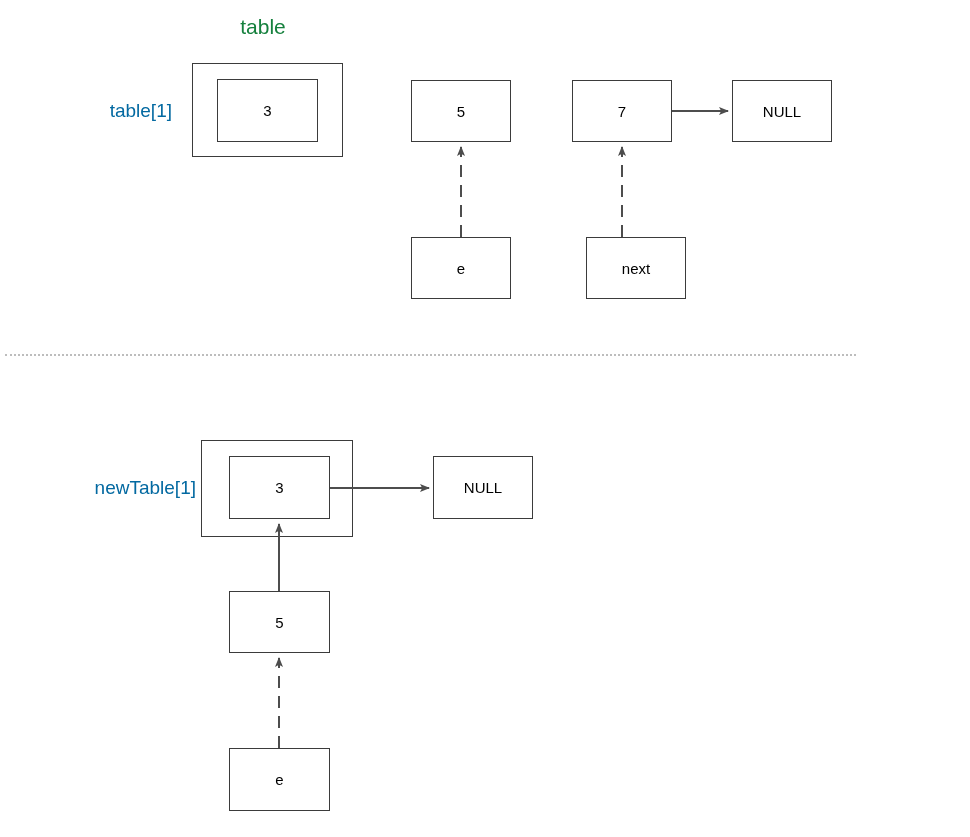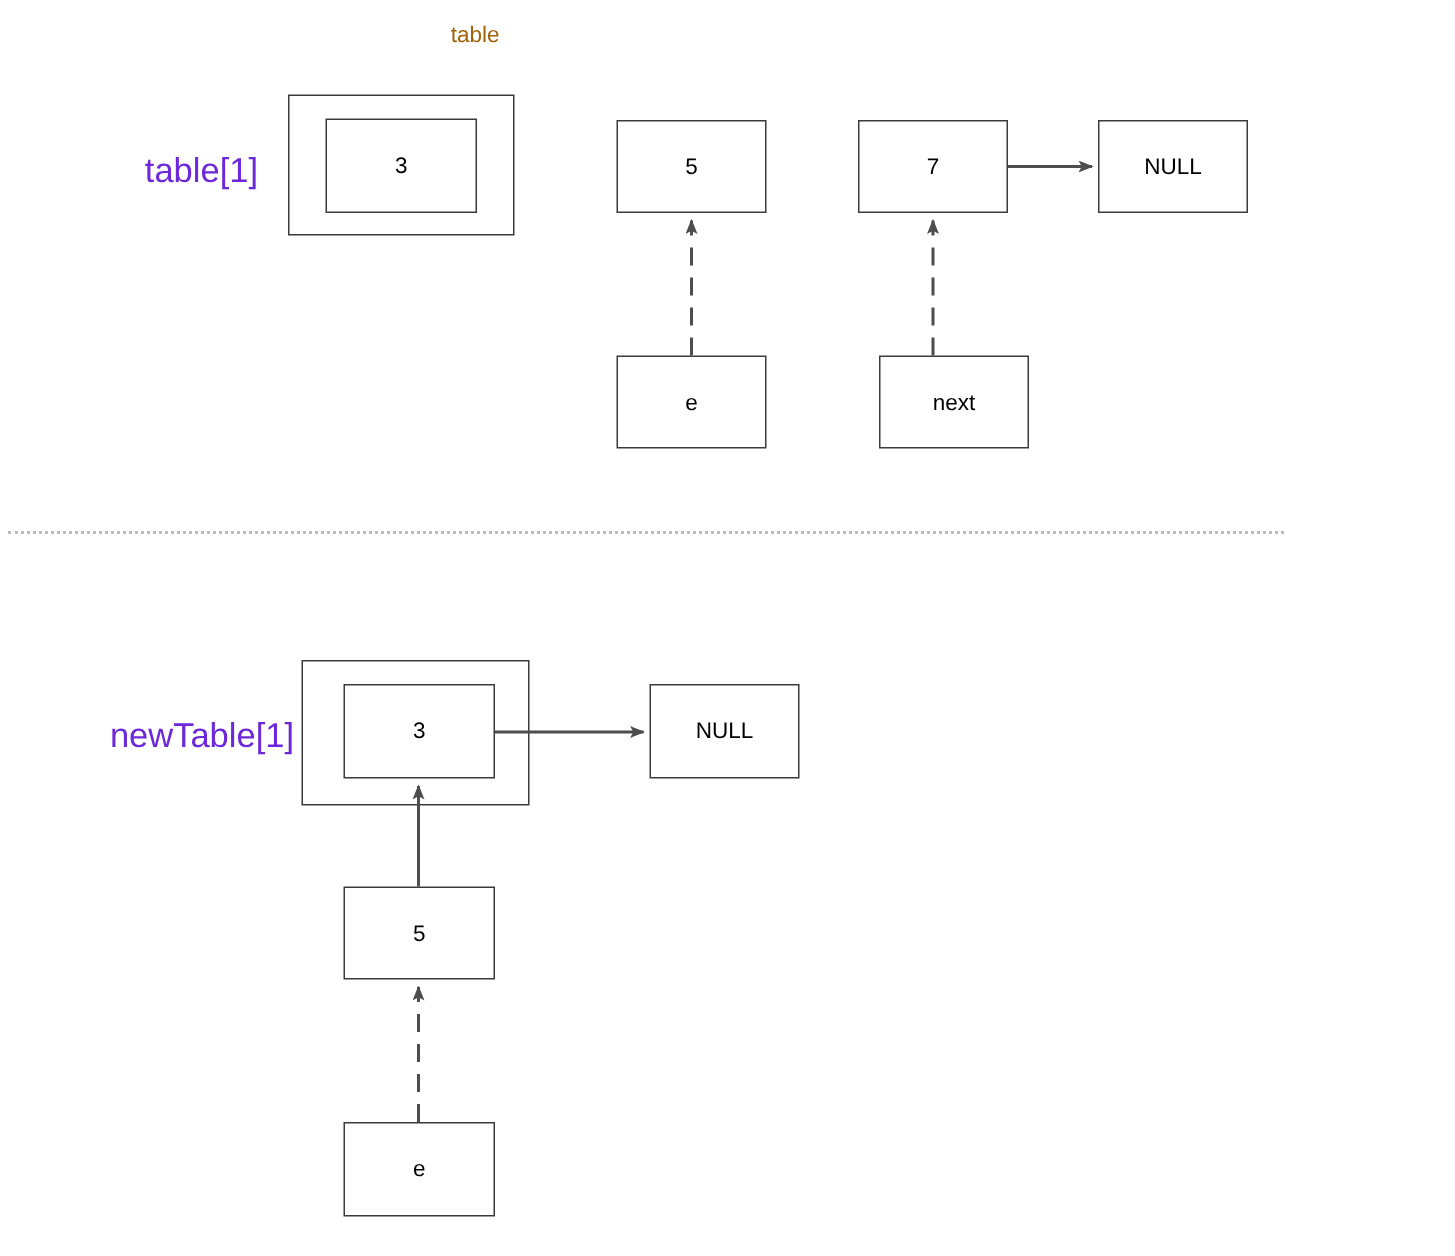--- a/index.html
+++ b/index.html
@@ -43,29 +43,29 @@
     line-height: 1;
   }
   .bucket-box {
     position: absolute;
     box-sizing: border-box;
     border: 1px solid #3b3b3b;
     background: transparent;
   }
   .diagram-title {
     position: absolute;
-    font-size: 15px;
-    color: #a16207;
+    font-size: 21px;
+    color: #15803d;
     white-space: nowrap;
-    text-align: right;
+    text-align: center;
   }
   .side-label {
     position: absolute;
-    font-size: 23px;
-    color: #6d28d9;
+    font-size: 19px;
+    color: #0369a1;
     white-space: nowrap;
     text-align: right;
   }
   .divider {
     position: absolute;
     left: 5px;
     top: 354px;
     width: 851px;
     height: 0;
     border-top: 2px dotted #bdbdbd;

